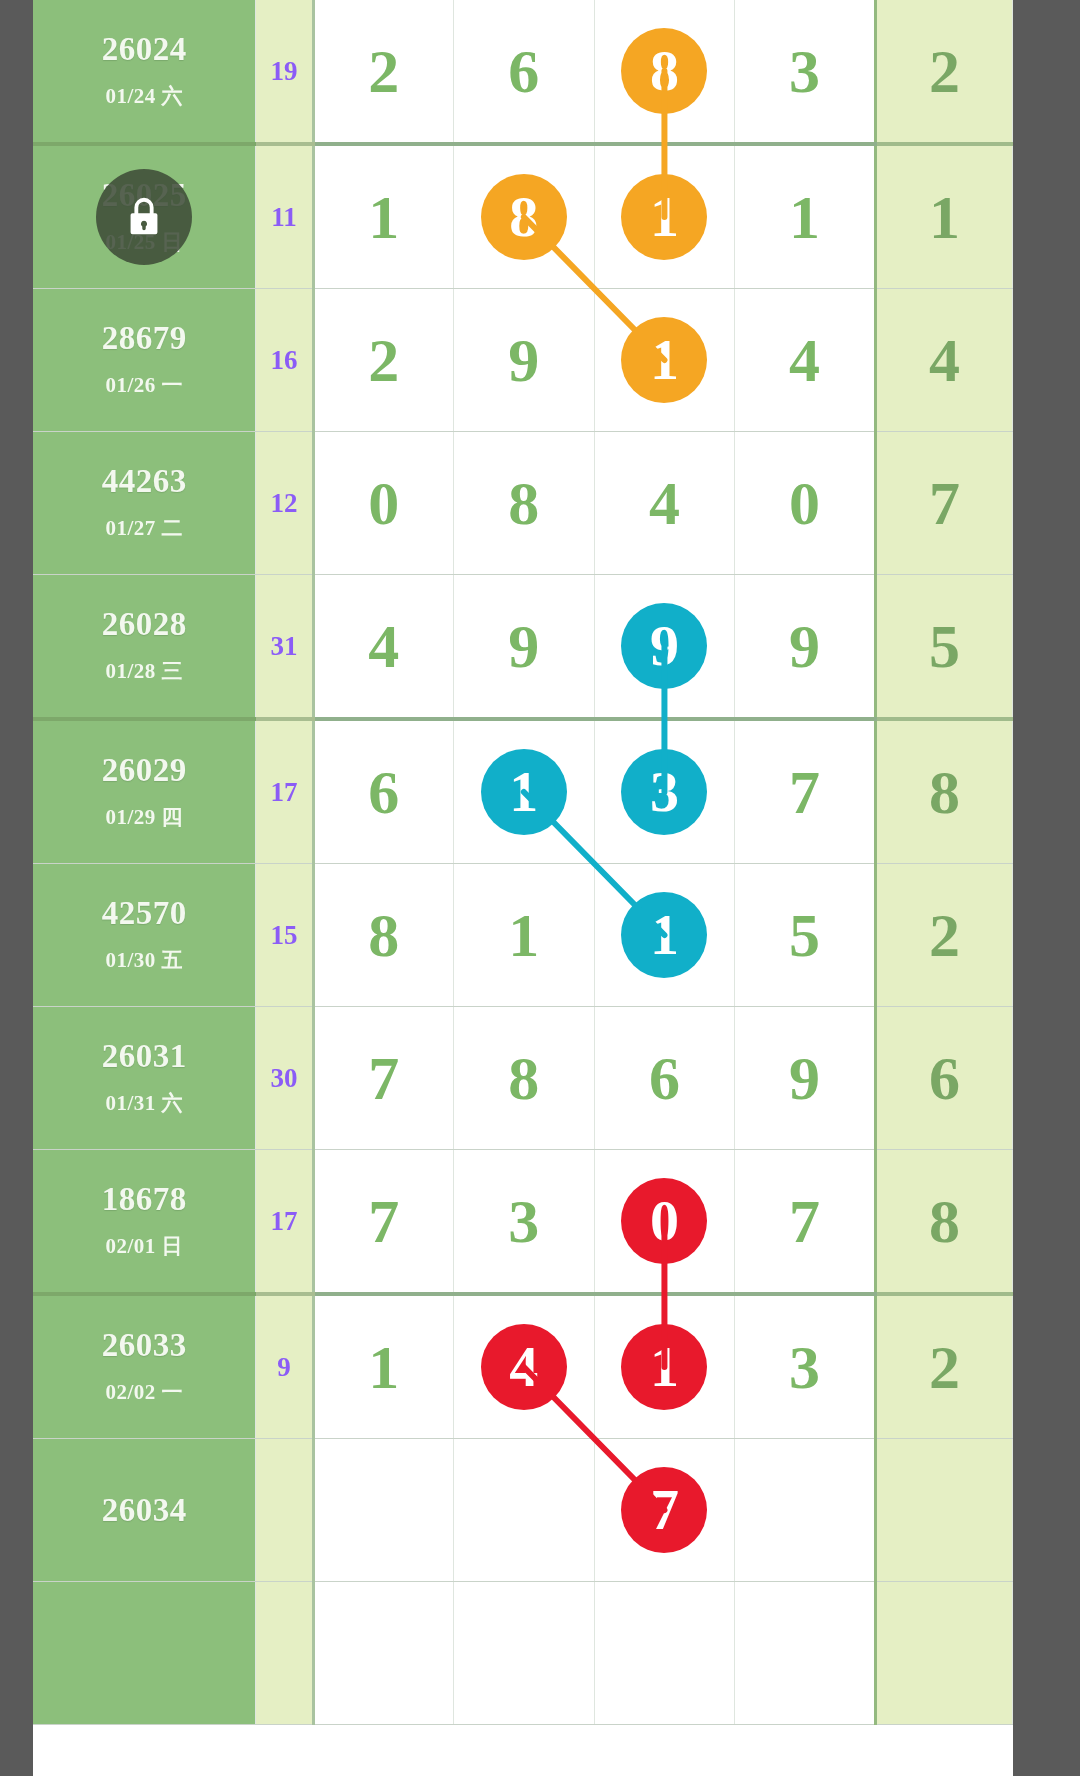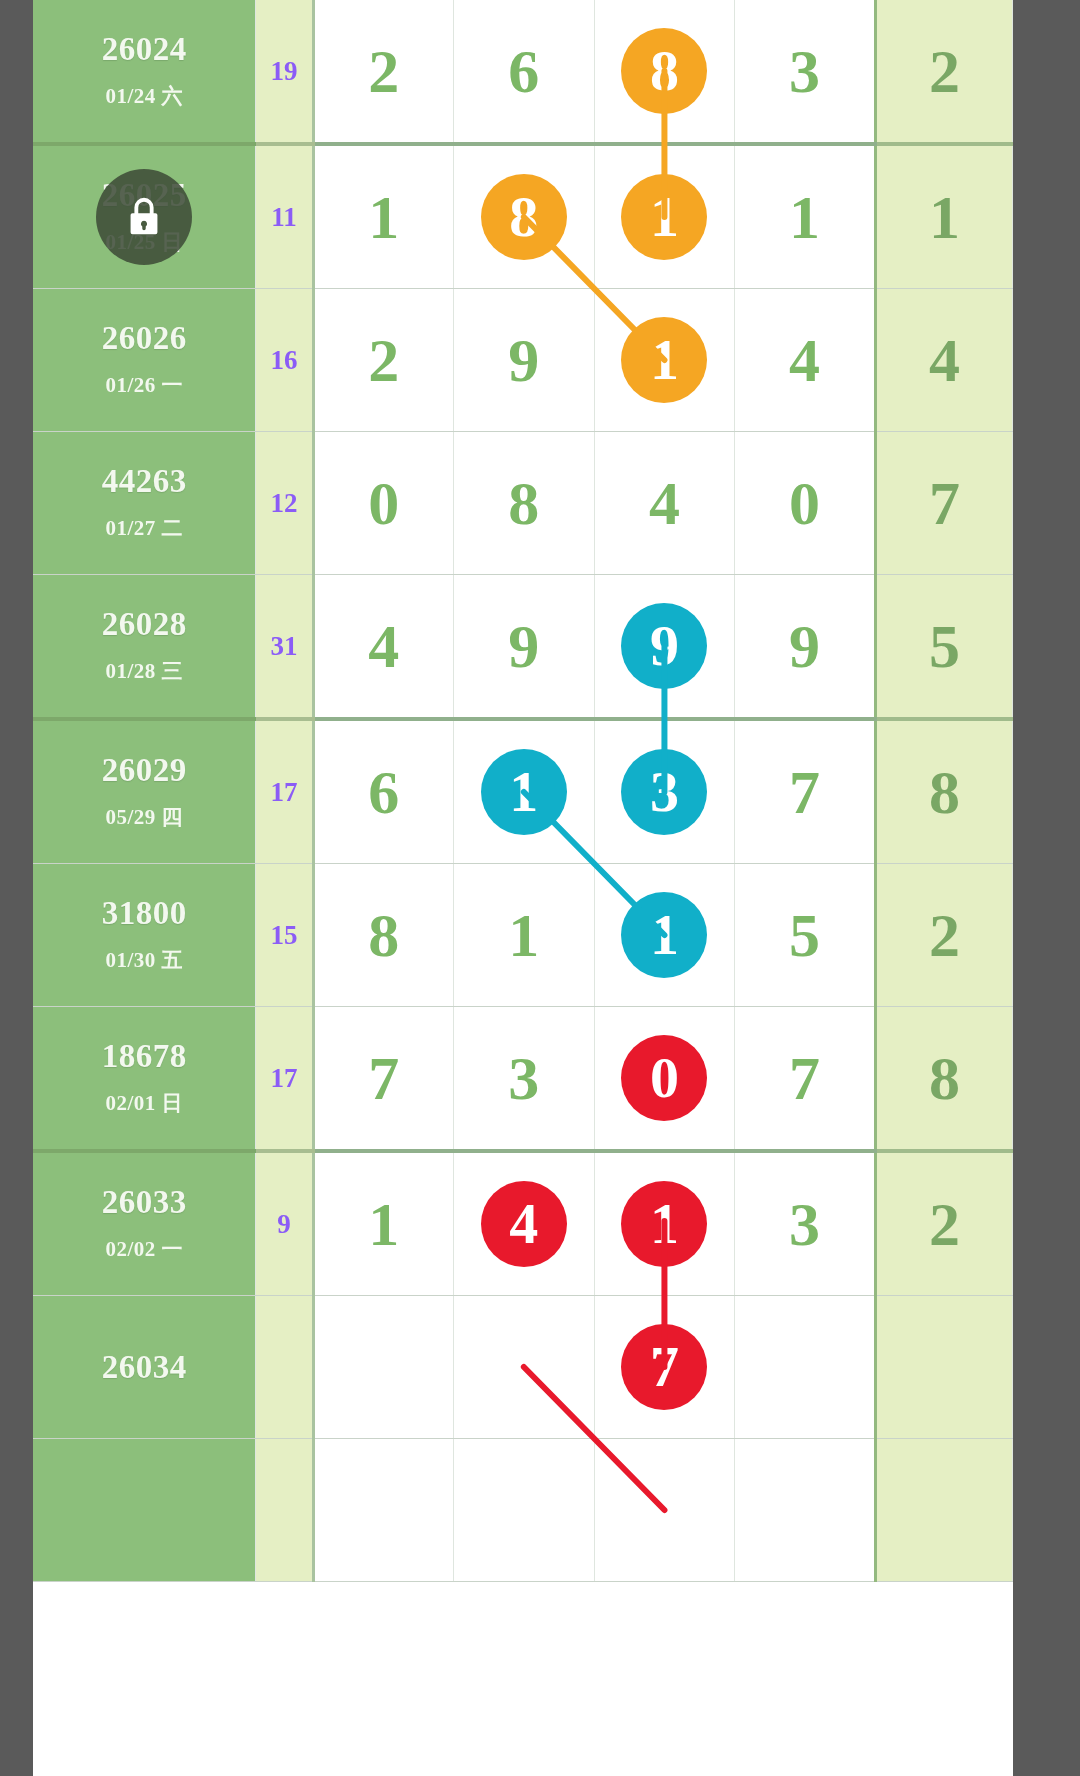--- a/index.html
+++ b/index.html
@@ -172,21 +172,21 @@
             <td class="sum">11</td>
             <td class="dg firstdg">1</td>
             <td class="dg"><span class="chip orange">8</span></td>
             <td class="dg"><span class="chip orange">1</span></td>
             <td class="dg">1</td>
             <td class="last">1</td>
           </tr>
           <tr>
             <td class="period">
               <div class="lockwrap">
-                <span class="pno">26026</span>
+                <span class="pno">28679</span>
                 <span class="pdate">01/26 一</span>
               </div>
             </td>
             <td class="sum">16</td>
             <td class="dg firstdg">2</td>
             <td class="dg">9</td>
             <td class="dg"><span class="chip orange">1</span></td>
             <td class="dg">4</td>
             <td class="last">4</td>
           </tr>
@@ -215,43 +215,57 @@
             <td class="dg firstdg">4</td>
             <td class="dg">9</td>
             <td class="dg"><span class="chip cyan">9</span></td>
             <td class="dg">9</td>
             <td class="last">5</td>
           </tr>
           <tr>
             <td class="period">
               <div class="lockwrap">
                 <span class="pno">26029</span>
-                <span class="pdate">05/29 四</span>
+                <span class="pdate">01/29 四</span>
               </div>
             </td>
             <td class="sum">17</td>
             <td class="dg firstdg">6</td>
             <td class="dg"><span class="chip cyan">1</span></td>
             <td class="dg"><span class="chip cyan">3</span></td>
             <td class="dg">7</td>
             <td class="last">8</td>
           </tr>
           <tr>
             <td class="period">
               <div class="lockwrap">
-                <span class="pno">31800</span>
+                <span class="pno">42570</span>
                 <span class="pdate">01/30 五</span>
               </div>
             </td>
             <td class="sum">15</td>
             <td class="dg firstdg">8</td>
             <td class="dg">1</td>
             <td class="dg"><span class="chip cyan">1</span></td>
             <td class="dg">5</td>
             <td class="last">2</td>
+          </tr>
+          <tr>
+            <td class="period">
+              <div class="lockwrap">
+                <span class="pno">26031</span>
+                <span class="pdate">01/31 六</span>
+              </div>
+            </td>
+            <td class="sum">30</td>
+            <td class="dg firstdg">7</td>
+            <td class="dg">8</td>
+            <td class="dg">6</td>
+            <td class="dg">9</td>
+            <td class="last">6</td>
           </tr>
           <tr class="thickbot">
             <td class="period">
               <div class="lockwrap">
                 <span class="pno">18678</span>
                 <span class="pdate">02/01 日</span>
               </div>
             </td>
             <td class="sum">17</td>
             <td class="dg firstdg">7</td>

